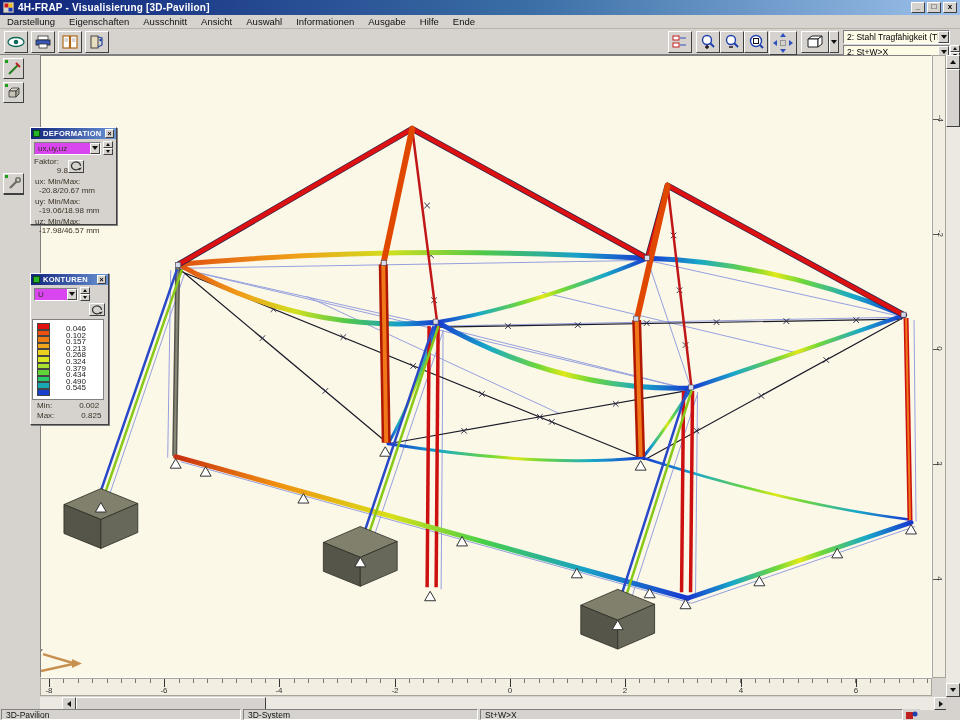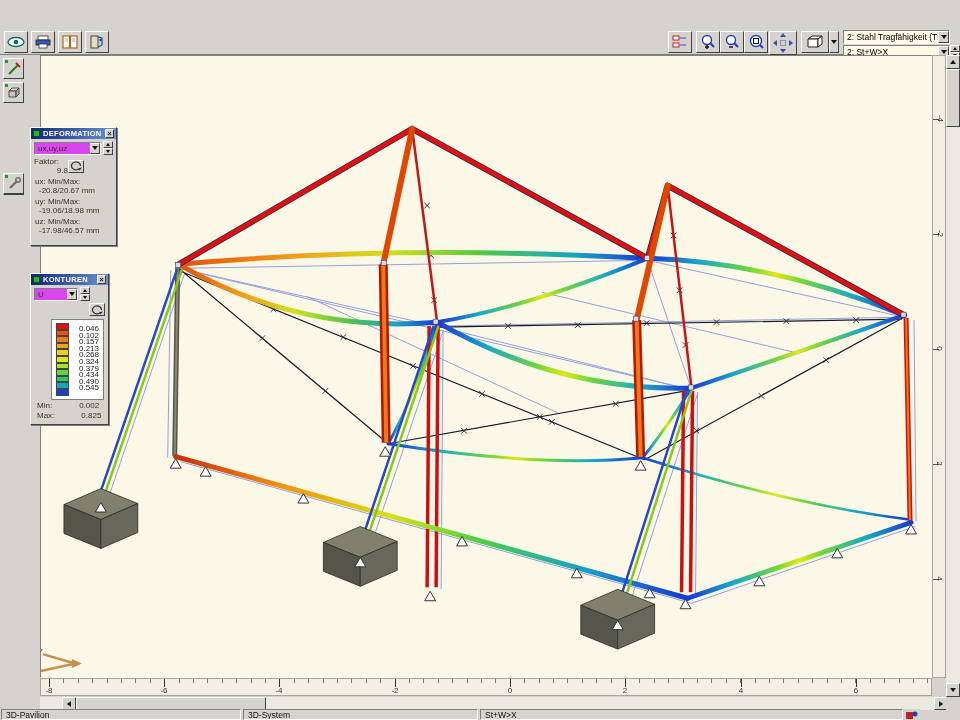--- a/index.html
+++ b/index.html
@@ -89,35 +89,60 @@
     font-size:8px; display:flex; align-items:center; padding-left:3px; flex:1; }
   .pcombo .cbtn { position:absolute; right:0; top:0; width:10px; height:11px; background:#d6d3ce;
     border:1px solid; border-color:#fff #404040 #404040 #fff; display:flex; align-items:center; justify-content:center; }
   .iconbtn { width:16px; height:13px; background:#d6d3ce; border:1px solid; border-color:#fff #404040 #404040 #fff;
     display:flex; align-items:center; justify-content:center; }
   .plabel { white-space:pre; }
   .pvalue { white-space:pre; }
   .defrow { padding:2px 4px 0 4px; line-height:9px; }
   .defrow .pvalue { padding-left:4px; }
 
-  #legendbox { margin:3px 4px 0 20px; background:#fff; border:1px solid #808080; padding:3px 2px 3px 4px;
-    display:flex; gap:10px; }
+  #legendbox { margin:3px 4px 0 1px; background:#fff; border:1px solid #808080; padding:3px 2px 3px 4px;
+    display:flex; gap:16px; }
   .swcol { display:flex; flex-direction:column; }
   .sw { width:13px; height:6.6px; border:0.5px solid #444; }
   .valcol { display:flex; flex-direction:column; padding-top:3px; }
   .valcol span { height:6.6px; line-height:6.6px; font-size:8px; color:#222; }
   .mmrow { display:flex; padding:1px 6px 0 6px; line-height:9px;gap:17px; }
   .mmrow .pvalue { padding-left:10px; }
 </style>
 </head>
 <body>
 
 <div id="app">
 
-
+  <div id="titlebar">
+    <svg class="ticon" viewBox="0 0 11 11">
+      <rect x="0" y="0" width="11" height="11" fill="#d6d3ce" stroke="#555" stroke-width="1"></rect>
+      <rect x="1.5" y="1.5" width="4" height="4" fill="#d01818"></rect>
+      <rect x="5.5" y="5.5" width="4" height="4" fill="#1838c0"></rect>
+      <rect x="5.5" y="1.5" width="4" height="4" fill="#f0c020"></rect>
+    </svg>
+    <span class="ttext">4H-FRAP - Visualisierung [3D-Pavilion]</span>
+    <div class="winbtns">
+      <div class="wbtn">_</div>
+      <div class="wbtn">□</div>
+      <div class="wbtn">x</div>
+    </div>
+  </div>
+
+  <div id="menubar">
+    <span class="menu-item">Darstellung</span>
+    <span class="menu-item">Eigenschaften</span>
+    <span class="menu-item">Ausschnitt</span>
+    <span class="menu-item">Ansicht</span>
+    <span class="menu-item">Auswahl</span>
+    <span class="menu-item">Informationen</span>
+    <span class="menu-item">Ausgabe</span>
+    <span class="menu-item">Hilfe</span>
+    <span class="menu-item">Ende</span>
+  </div>
 
   <div id="toolbar">
     <div class="tbtn" style="left:4px;">
       <svg width="18" height="12" viewBox="0 0 18 12">
         <ellipse cx="9" cy="6" rx="8" ry="4.5" fill="#fff" stroke="#0a6a5a" stroke-width="1.3"></ellipse>
         <circle cx="9" cy="6" r="2.3" fill="#0a6a5a"></circle>
       </svg>
     </div>
     <div class="tbtn" style="left:31px;">
       <svg width="16" height="14" viewBox="0 0 16 14">
@@ -423,21 +448,21 @@
       <g>
         <text x="36" y="656" font-size="9" fill="#554422" font-family="Liberation Sans, sans-serif">Y</text>
         <text x="34" y="678" font-size="9" fill="#554422" font-family="Liberation Sans, sans-serif">X</text>
         <line x1="42" y1="655" x2="72" y2="664" stroke="#c89050" stroke-width="2.5"></line>
         <line x1="40" y1="672" x2="72" y2="665" stroke="#c89050" stroke-width="2.5"></line>
         <polygon points="71,660 81,664.5 71,669" fill="#c89050"></polygon>
       </g>
     </svg>
   </div>
 
-  <div class="panel" style="left:30px; top:127px; width:87px; height:119px;">
+  <div class="panel" style="left:30px; top:127px; width:87px; height:98px;">
     <div class="ptitle">
       <span class="picon"></span>
       <span class="ptext">DEFORMATION</span>
       <span class="pclose">×</span>
     </div>
     <div class="prow">
       <div class="pcombo">
         <span>ux,uy,uz</span>
         <span class="cbtn">
             <span class="arrdown"></span>

